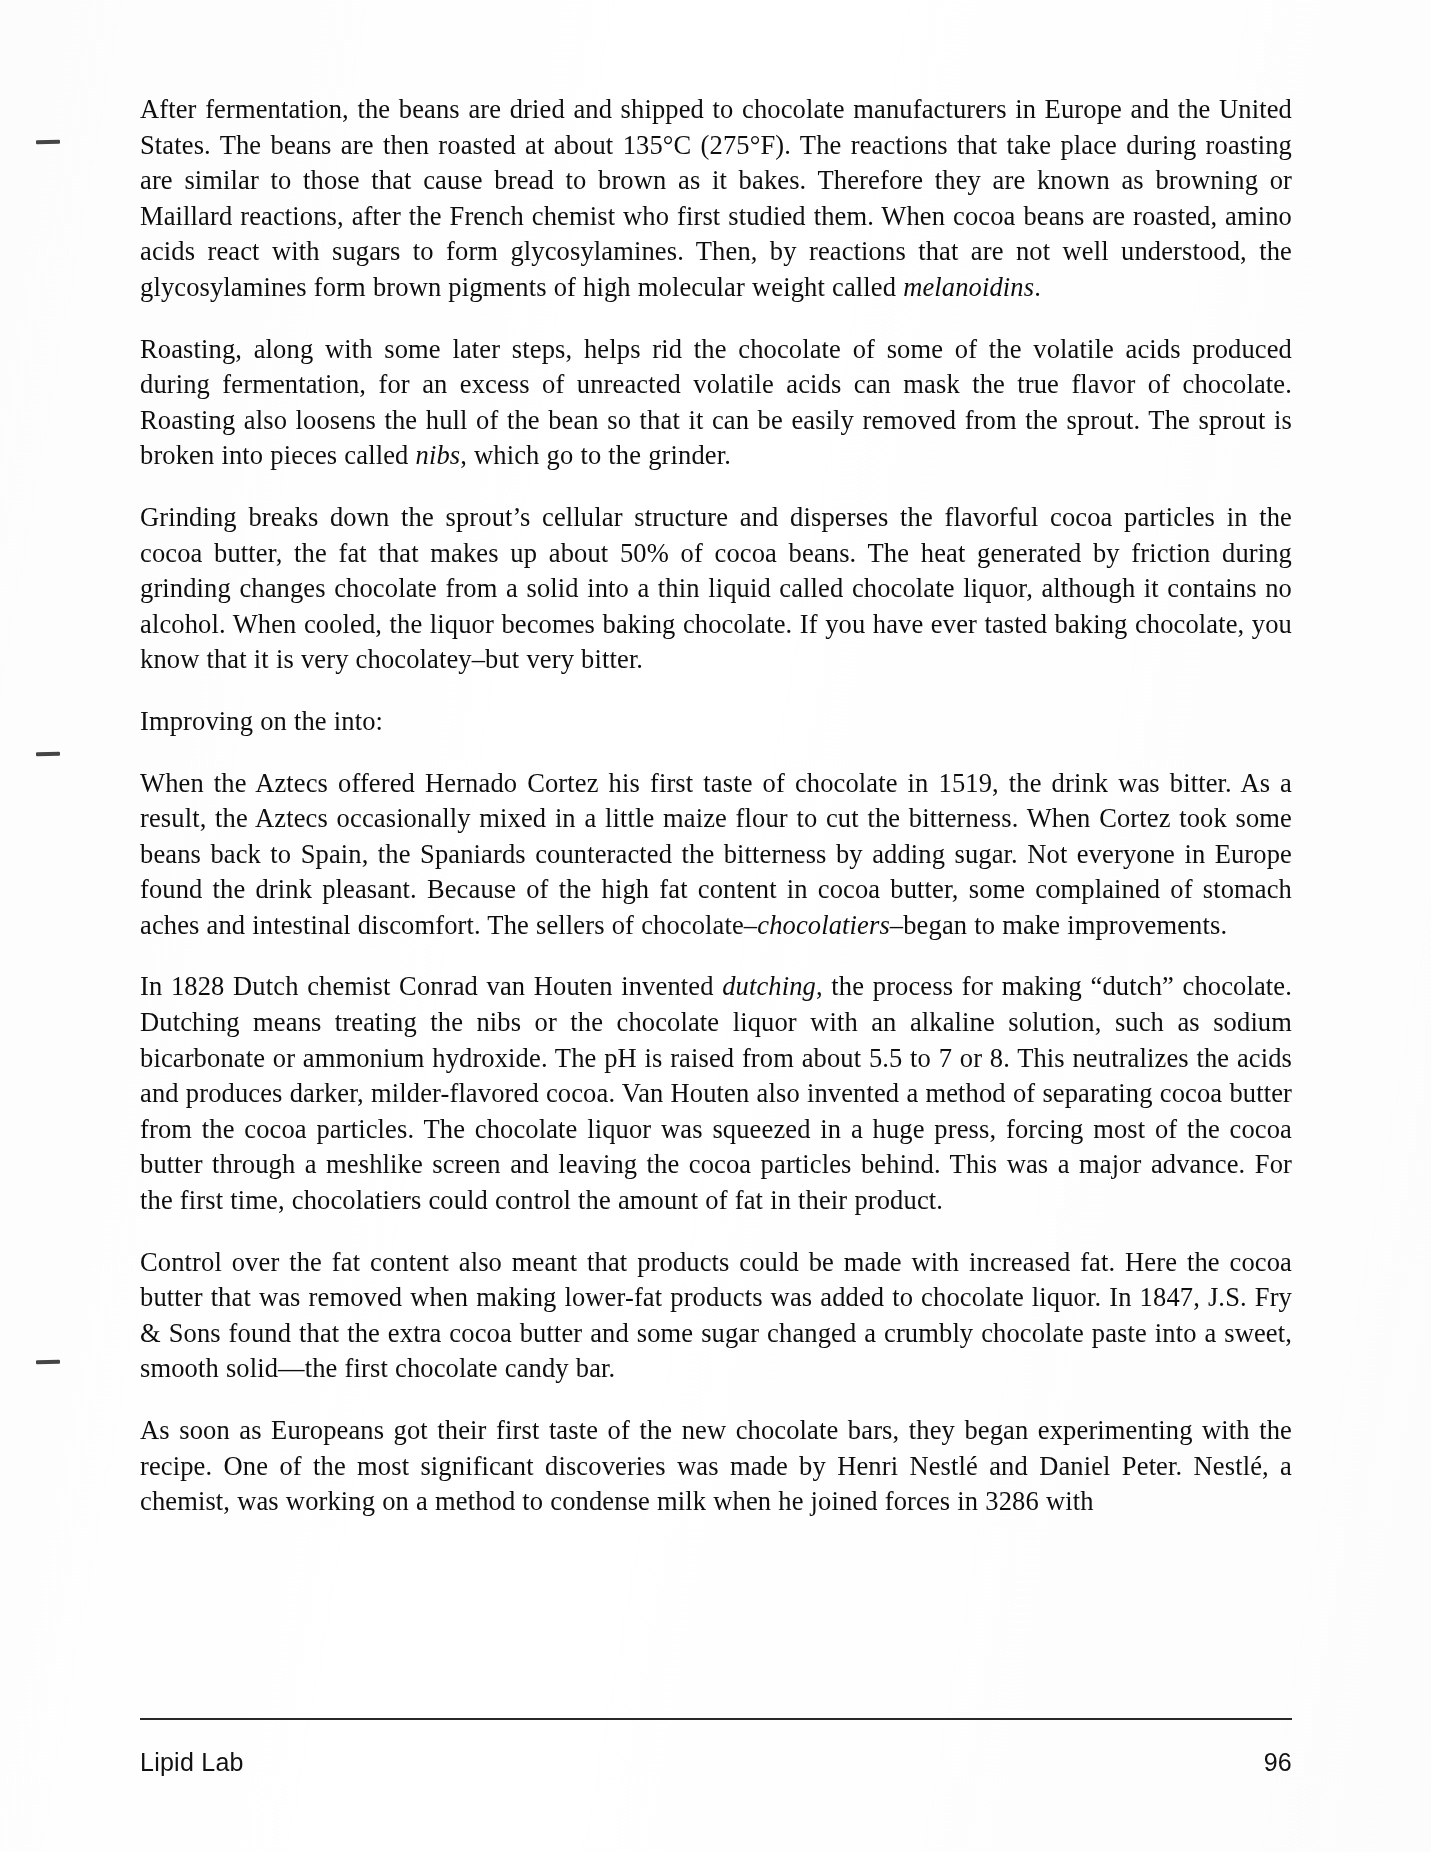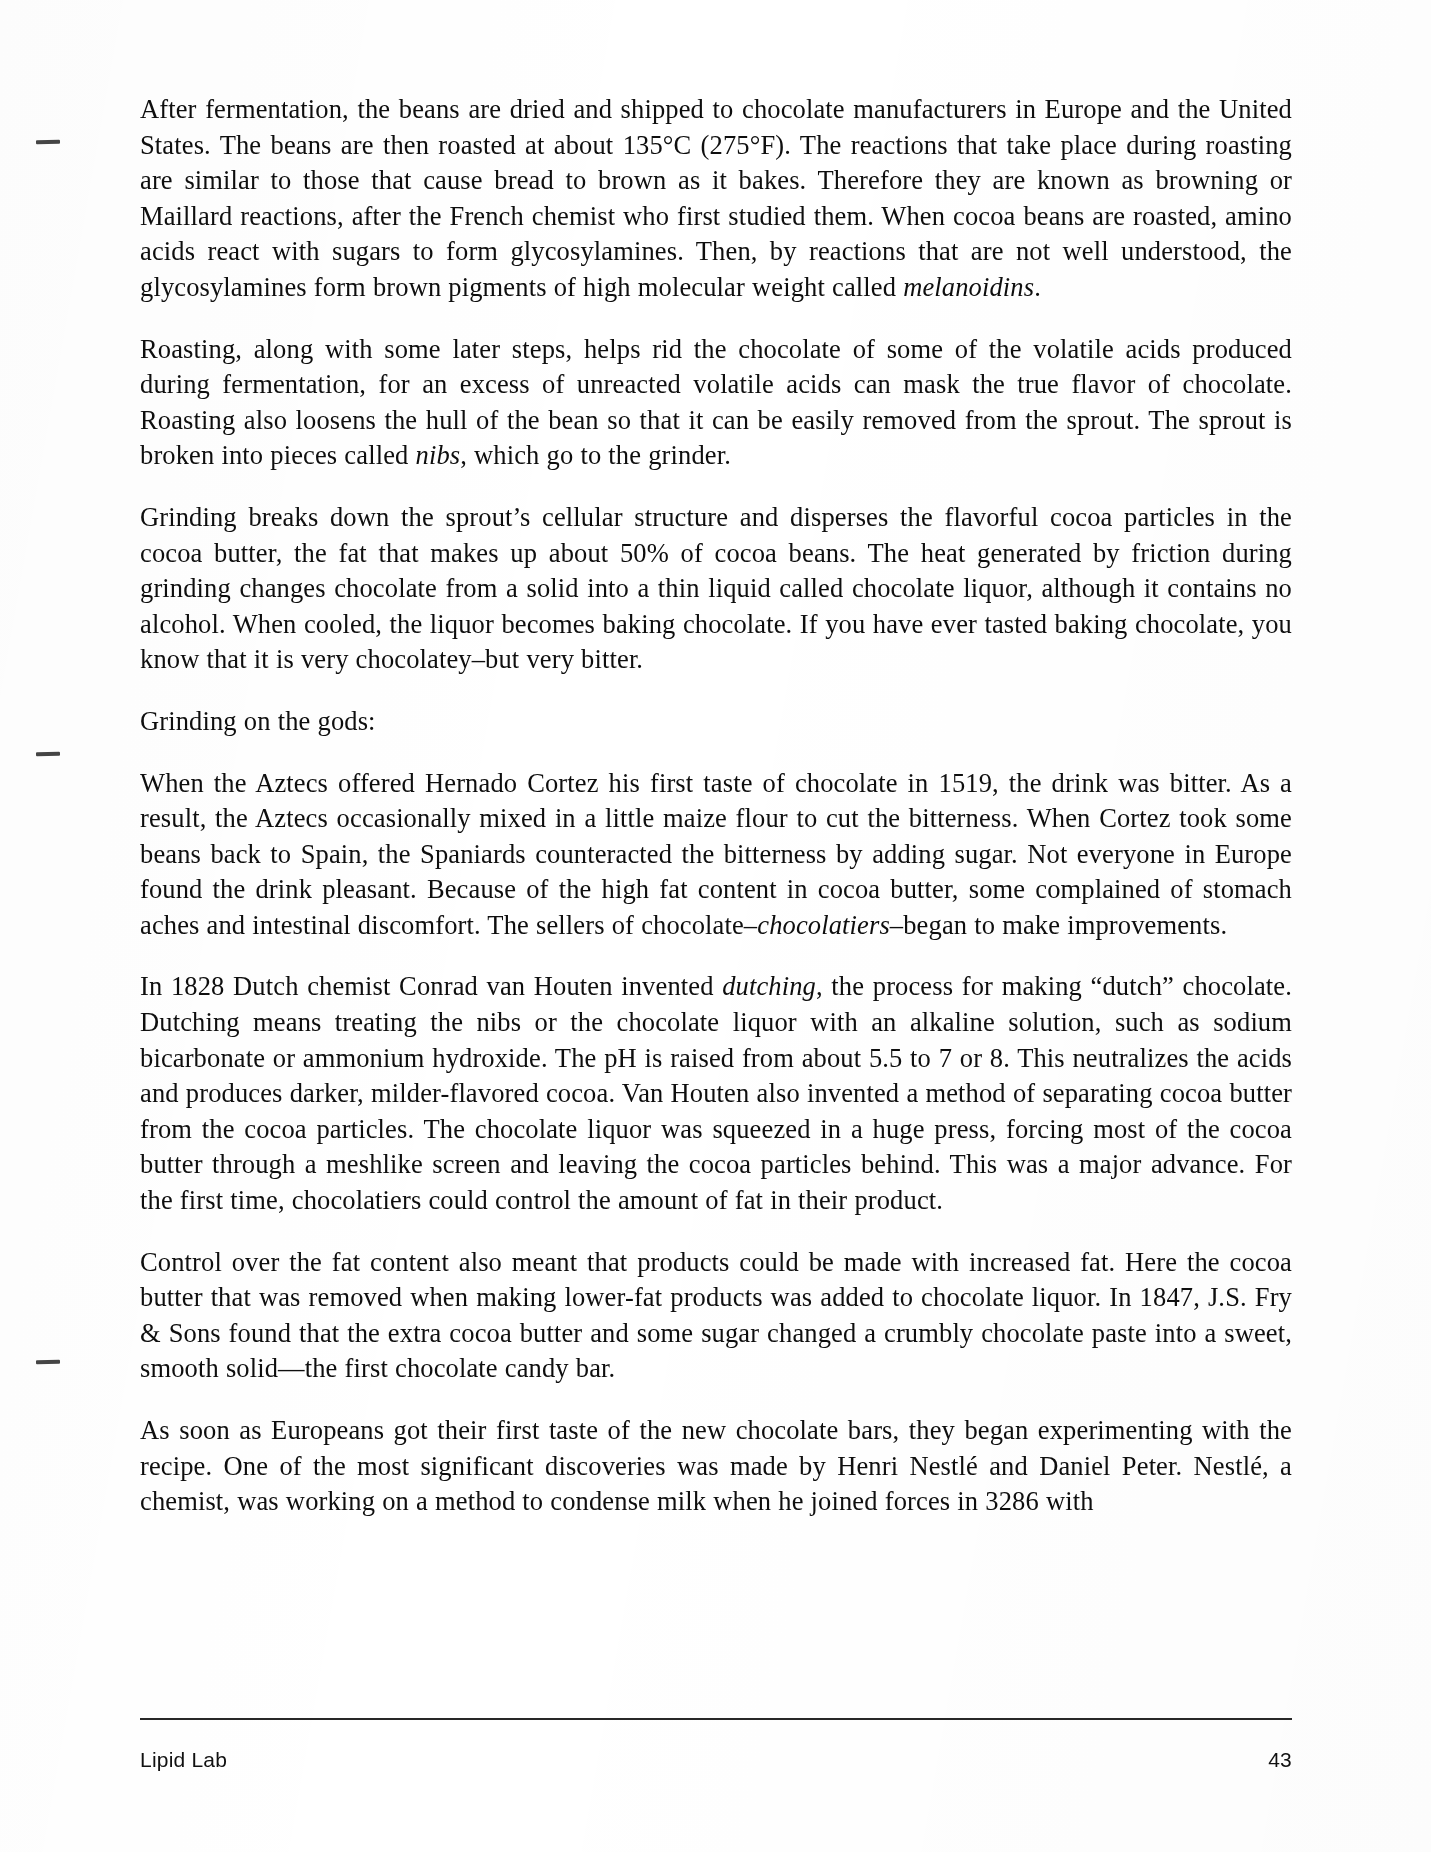--- a/index.html
+++ b/index.html
@@ -67,21 +67,21 @@
     height: 2px;
     background: #161616;
     margin-bottom: 28px;
     opacity: .92;
   }
   .footer-row {
     display: flex;
     justify-content: space-between;
     align-items: baseline;
     font-family: "Liberation Sans", "DejaVu Sans", sans-serif;
-    font-size: 21px;
+    font-size: 25px;
     color: #111111;
     letter-spacing: .01em;
   }
   
   .scan-tint {
     position: absolute;
     inset: 0;
     pointer-events: none;
     background: linear-gradient(100deg, rgba(0,0,0,0.012), rgba(0,0,0,0) 42%, rgba(0,0,0,0.010));
   }
@@ -94,28 +94,28 @@
   <div class="scan-tint"></div>
 
   <div class="margin-mark m1"></div>
   <div class="margin-mark m2"></div>
   <div class="margin-mark m3"></div>
 
   <div class="content" id="body-content">
       <p class="body-text">After fermentation, the beans are dried and shipped to chocolate manufacturers in Europe and the United States. The beans are then roasted at about 135°C (275°F). The reactions that take place during roasting are similar to those that cause bread to brown as it bakes. Therefore they are known as browning or Maillard reactions, after the French chemist who first studied them. When cocoa beans are roasted, amino acids react with sugars to form glycosylamines. Then, by reactions that are not well understood, the glycosylamines form brown pigments of high molecular weight called <em>melanoidins</em>.</p>
       <p class="body-text">Roasting, along with some later steps, helps rid the chocolate of some of the volatile acids produced during fermentation, for an excess of unreacted volatile acids can mask the true flavor of chocolate. Roasting also loosens the hull of the bean so that it can be easily removed from the sprout. The sprout is broken into pieces called <em>nibs</em>, which go to the grinder.</p>
       <p class="body-text">Grinding breaks down the sprout’s cellular structure and disperses the flavorful cocoa particles in the cocoa butter, the fat that makes up about 50% of cocoa beans. The heat generated by friction during grinding changes chocolate from a solid into a thin liquid called chocolate liquor, although it contains no alcohol. When cooled, the liquor becomes baking chocolate. If you have ever tasted baking chocolate, you know that it is very chocolatey–but very bitter.</p>
-      <p class="body-text tight">Grinding on the gods:</p>
+      <p class="body-text tight">Improving on the into:</p>
       <p class="body-text">When the Aztecs offered Hernado Cortez his first taste of chocolate in 1519, the drink was bitter. As a result, the Aztecs occasionally mixed in a little maize flour to cut the bitterness. When Cortez took some beans back to Spain, the Spaniards counteracted the bitterness by adding sugar. Not everyone in Europe found the drink pleasant. Because of the high fat content in cocoa butter, some complained of stomach aches and intestinal discomfort. The sellers of chocolate–<em>chocolatiers</em>–began to make improvements.</p>
       <p class="body-text">In 1828 Dutch chemist Conrad van Houten invented <em>dutching</em>, the process for making “dutch” chocolate. Dutching means treating the nibs or the chocolate liquor with an alkaline solution, such as sodium bicarbonate or ammonium hydroxide. The pH is raised from about 5.5 to 7 or 8. This neutralizes the acids and produces darker, milder-flavored cocoa. Van Houten also invented a method of separating cocoa butter from the cocoa particles. The chocolate liquor was squeezed in a huge press, forcing most of the cocoa butter through a meshlike screen and leaving the cocoa particles behind. This was a major advance. For the first time, chocolatiers could control the amount of fat in their product.</p>
       <p class="body-text">Control over the fat content also meant that products could be made with increased fat. Here the cocoa butter that was removed when making lower-fat products was added to chocolate liquor. In 1847, J.S. Fry &amp; Sons found that the extra cocoa butter and some sugar changed a crumbly chocolate paste into a sweet, smooth solid—the first chocolate candy bar.</p>
       <p class="body-text">As soon as Europeans got their first taste of the new chocolate bars, they began experimenting with the recipe. One of the most significant discoveries was made by Henri Nestlé and Daniel Peter. Nestlé, a chemist, was working on a method to condense milk when he joined forces in 3286 with</p>
     </div>
 
   <div class="footer">
     <div class="footer-rule"></div>
     <div class="footer-row">
       <span>Lipid Lab</span>
-      <span>43</span>
+      <span>96</span>
     </div>
   </div>
 
 </div>
 
 </body></html>

